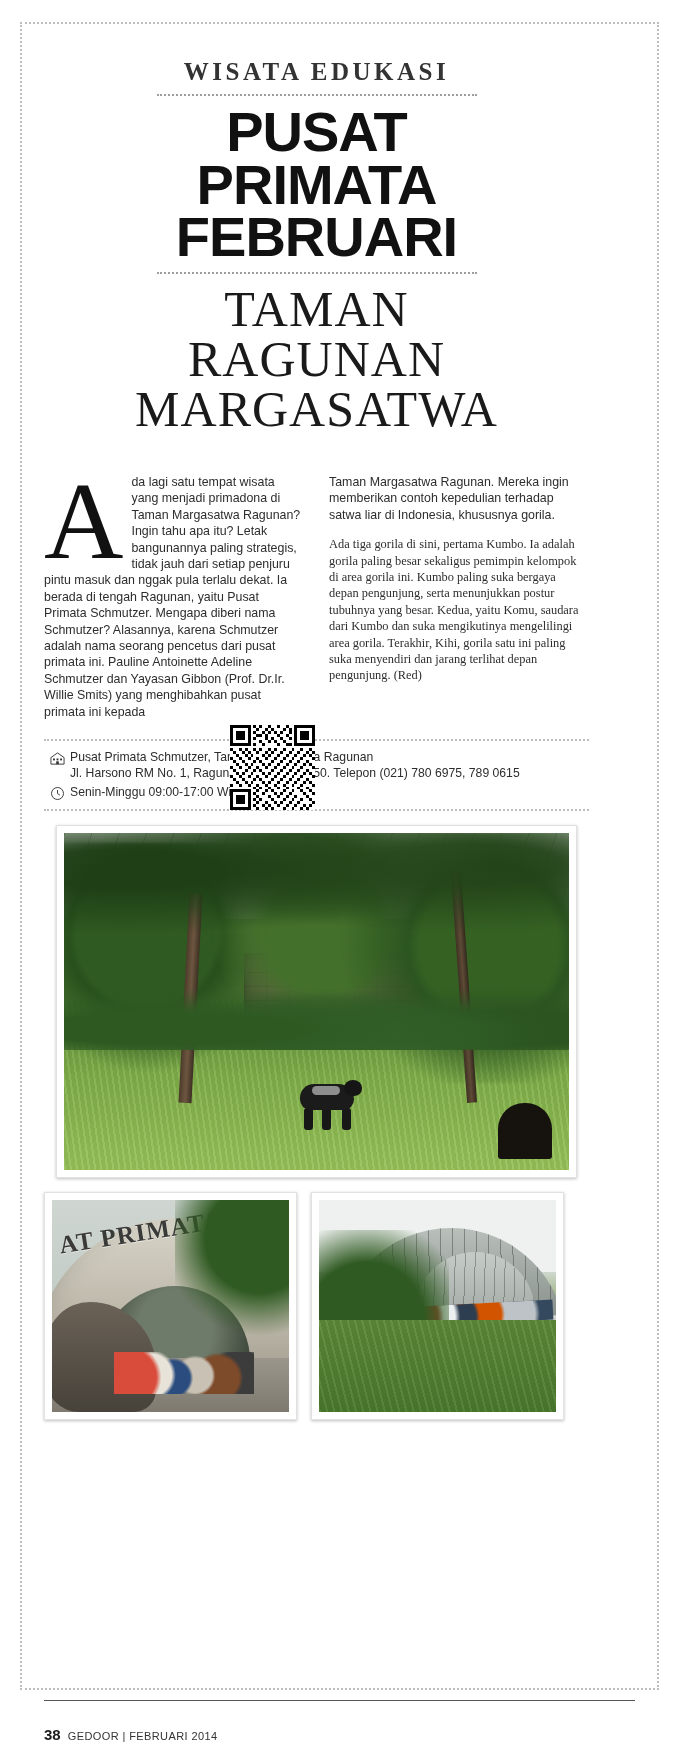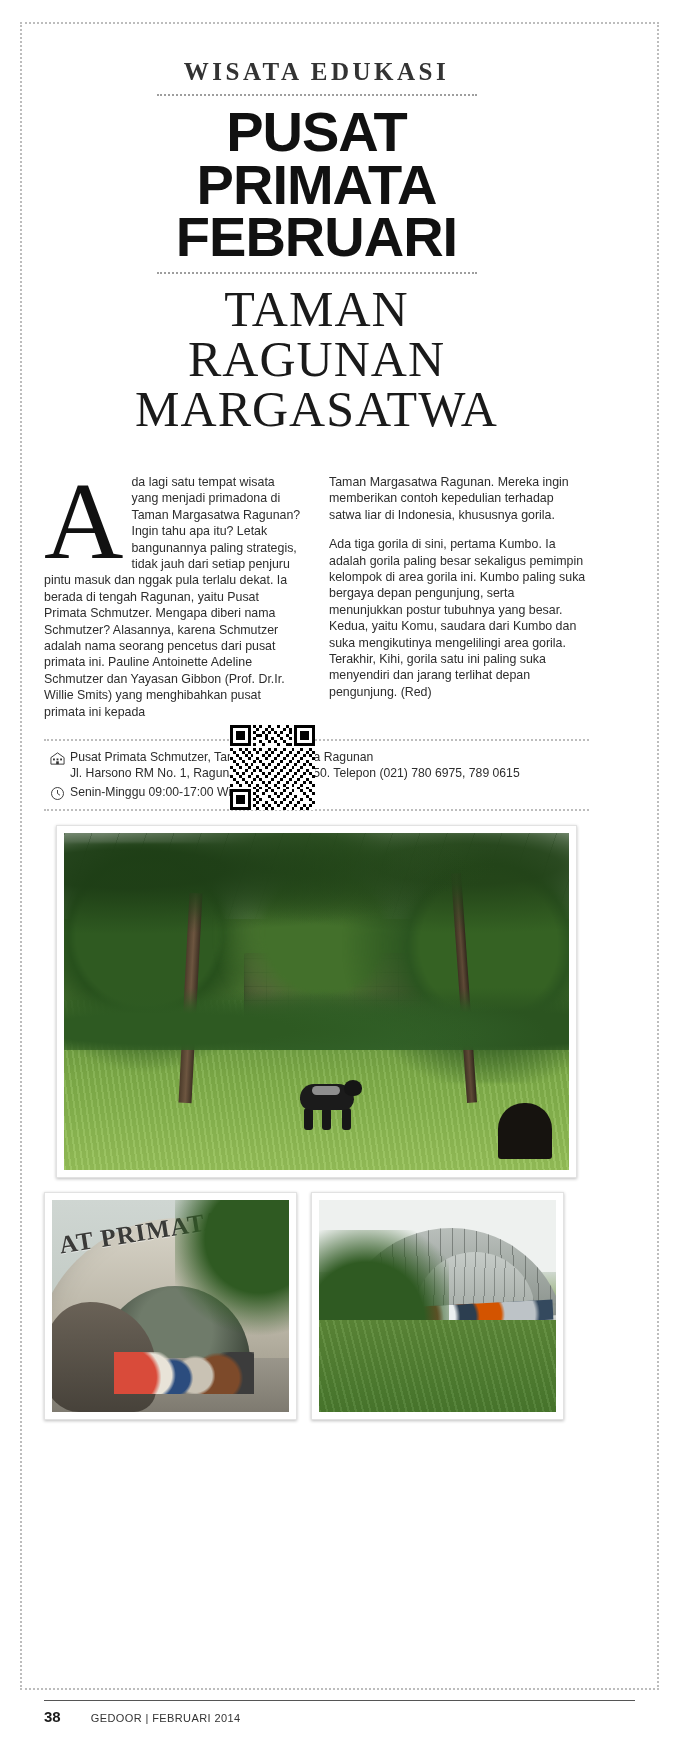--- a/index.html
+++ b/index.html
@@ -83,21 +83,21 @@
   }
   .dropcap-para { position: relative; min-height: 120px; }
   .dropcap {
     float: left;
     font-family: "Liberation Serif", serif;
     font-size: 110px;
     line-height: 86px;
     padding: 4px 8px 0 0;
     color: #111;
   }
-  .col.right p.last { padding-left: 0; }
+  .col.right p.last { padding-left: 0; font-family: Liberation Serif, serif; }
 
   
   .qr {
     position: absolute;
     left: 186px;
     top: 251px;
     width: 85px;
     height: 85px;
     background: #fff;
   }
@@ -329,27 +329,27 @@
     background: repeating-linear-gradient(76deg, rgba(255,255,255,.06) 0 2px, rgba(0,0,0,.06) 2px 7px);
   }
 
   
   .footer {
     position: absolute;
     left: 44px;
     top: 1700px;
     width: 591px;
     border-top: 1px solid #555;
-    padding-top: 7px;
+    padding-top: 25px;
     display: flex;
     align-items: baseline;
     gap: 7px;
   }
   .pageno { font-weight: bold; font-size: 15px; color:#1a1a1a; }
-  .footer-txt { font-size: 11px; letter-spacing: .4px; color:#333;margin-left:23px; }
+  .footer-txt { font-size: 11px; letter-spacing: .4px; color:#333; }
 </style>
 </head>
 <body>
 
 <div class="page-frame"></div>
 
 <div class="content">
 
   <div class="masthead">
     <div class="kicker">WISATA EDUKASI</div>

